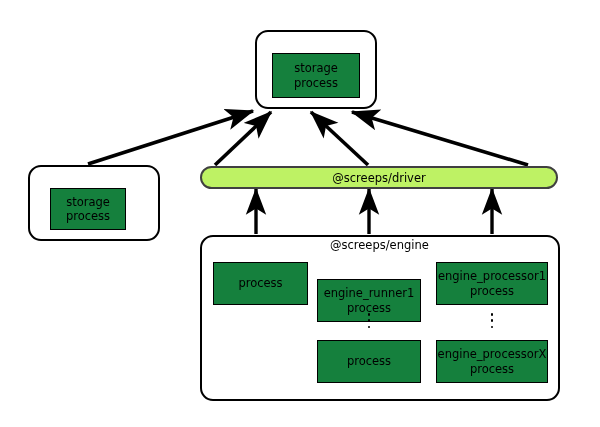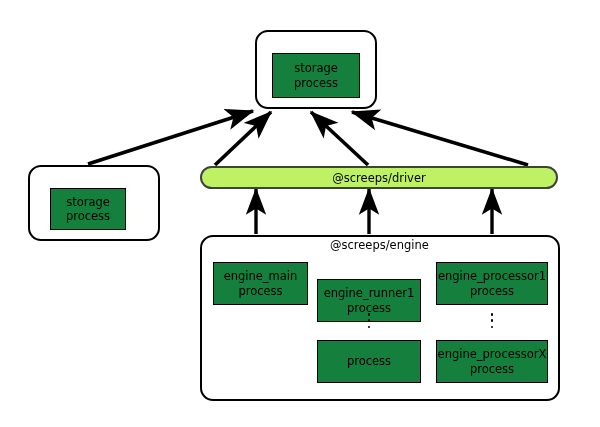--- a/index.html
+++ b/index.html
@@ -120,21 +120,20 @@
   </div>
 
   <div class="driver-bar" style="left:200px; top:166px; width:358px; height:23px; border-radius:12px;">
     <span>@screeps/driver</span>
   </div>
 
   <div class="pkg" style="left:200px; top:235px; width:360px; height:166px;"></div>
   <div class="pkg-label" style="left:330px; top:240px;">@screeps/engine</div>
 
   <div class="proc" style="left:213px; top:262px; width:95px; height:43px;">
-    <span>engine_main</span>
     <span>process</span>
   </div>
 
   <div class="proc" style="left:317px; top:279px; width:104px; height:43px;">
     <span>engine_runner1</span>
     <span>process</span>
   </div>
 
   <div class="proc" style="left:436px; top:262px; width:112px; height:43px;">
     <span>engine_processor1</span>

